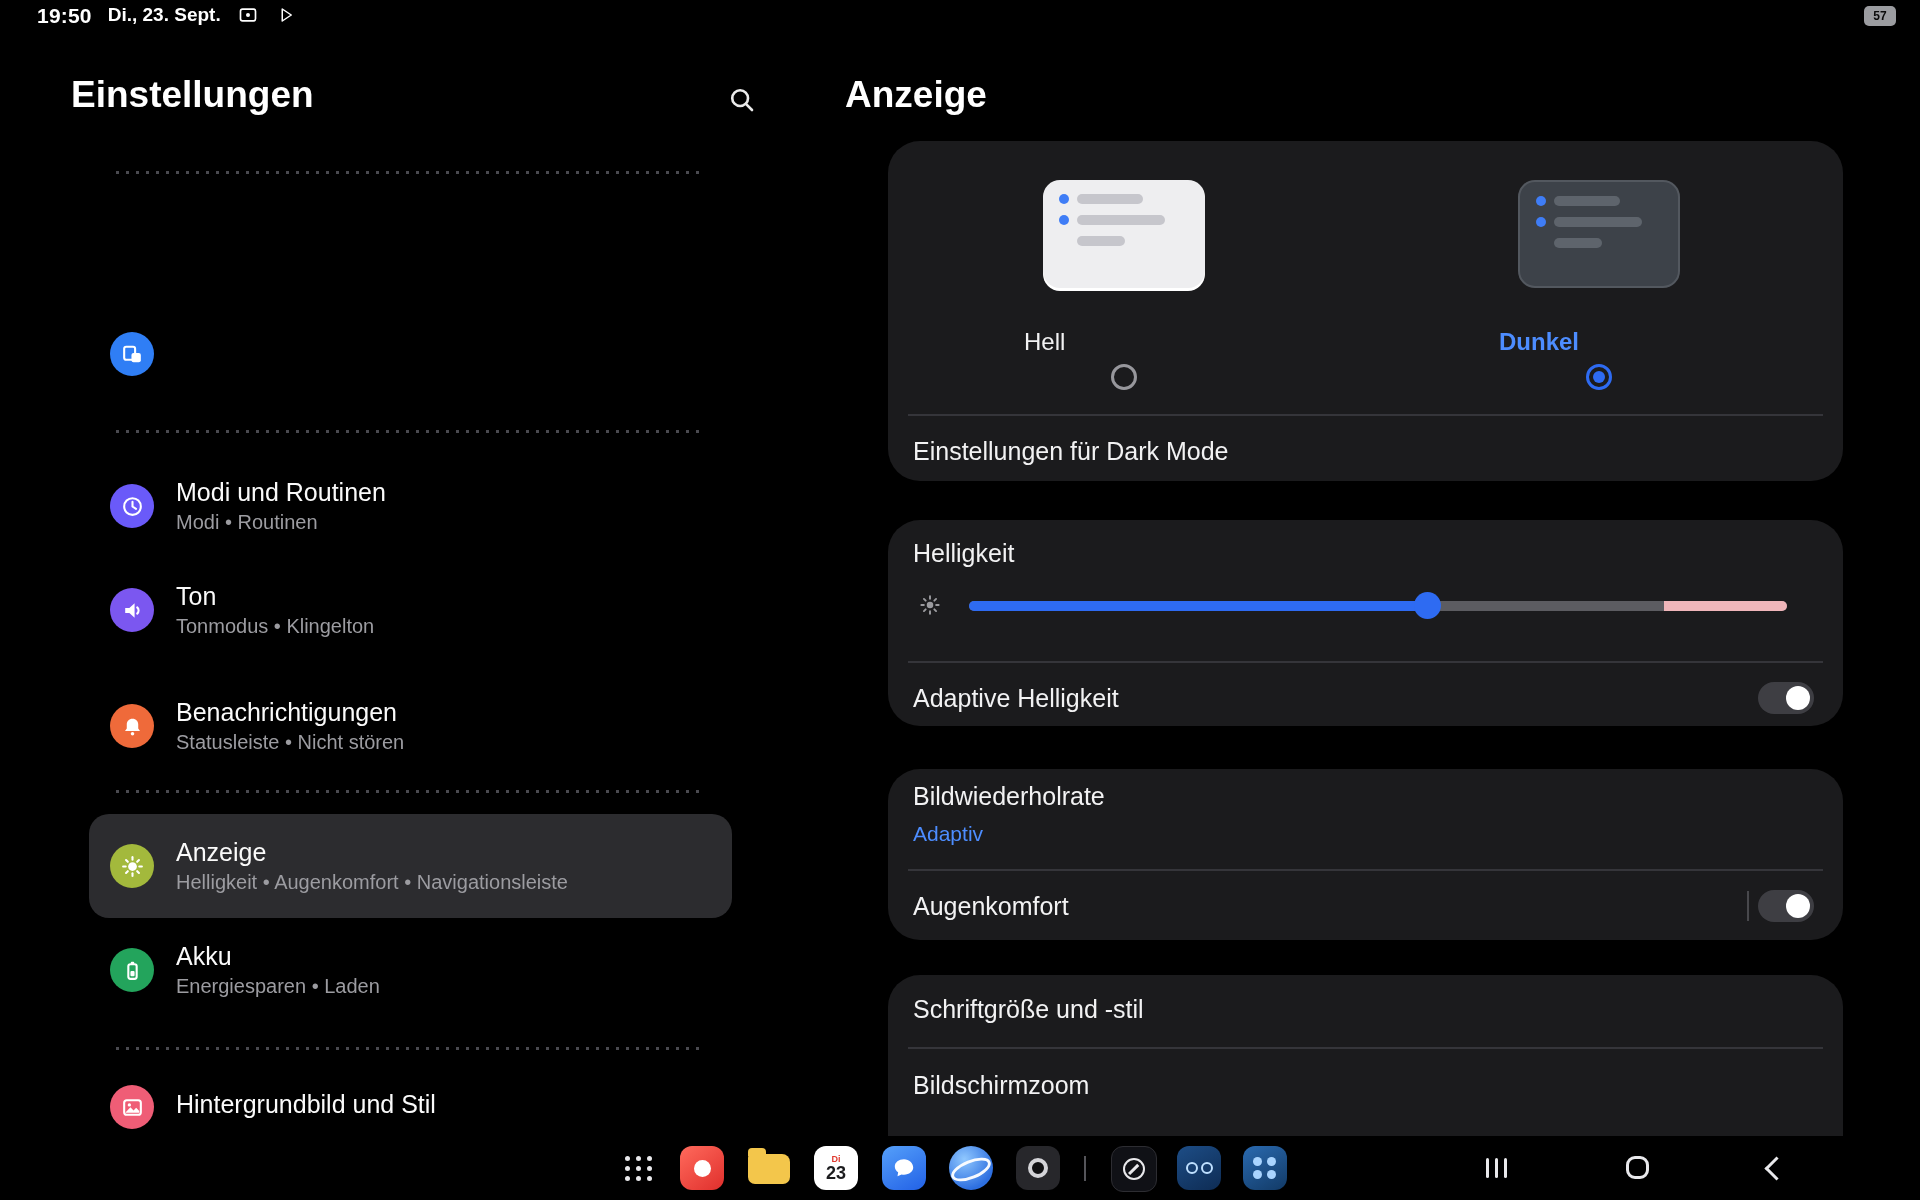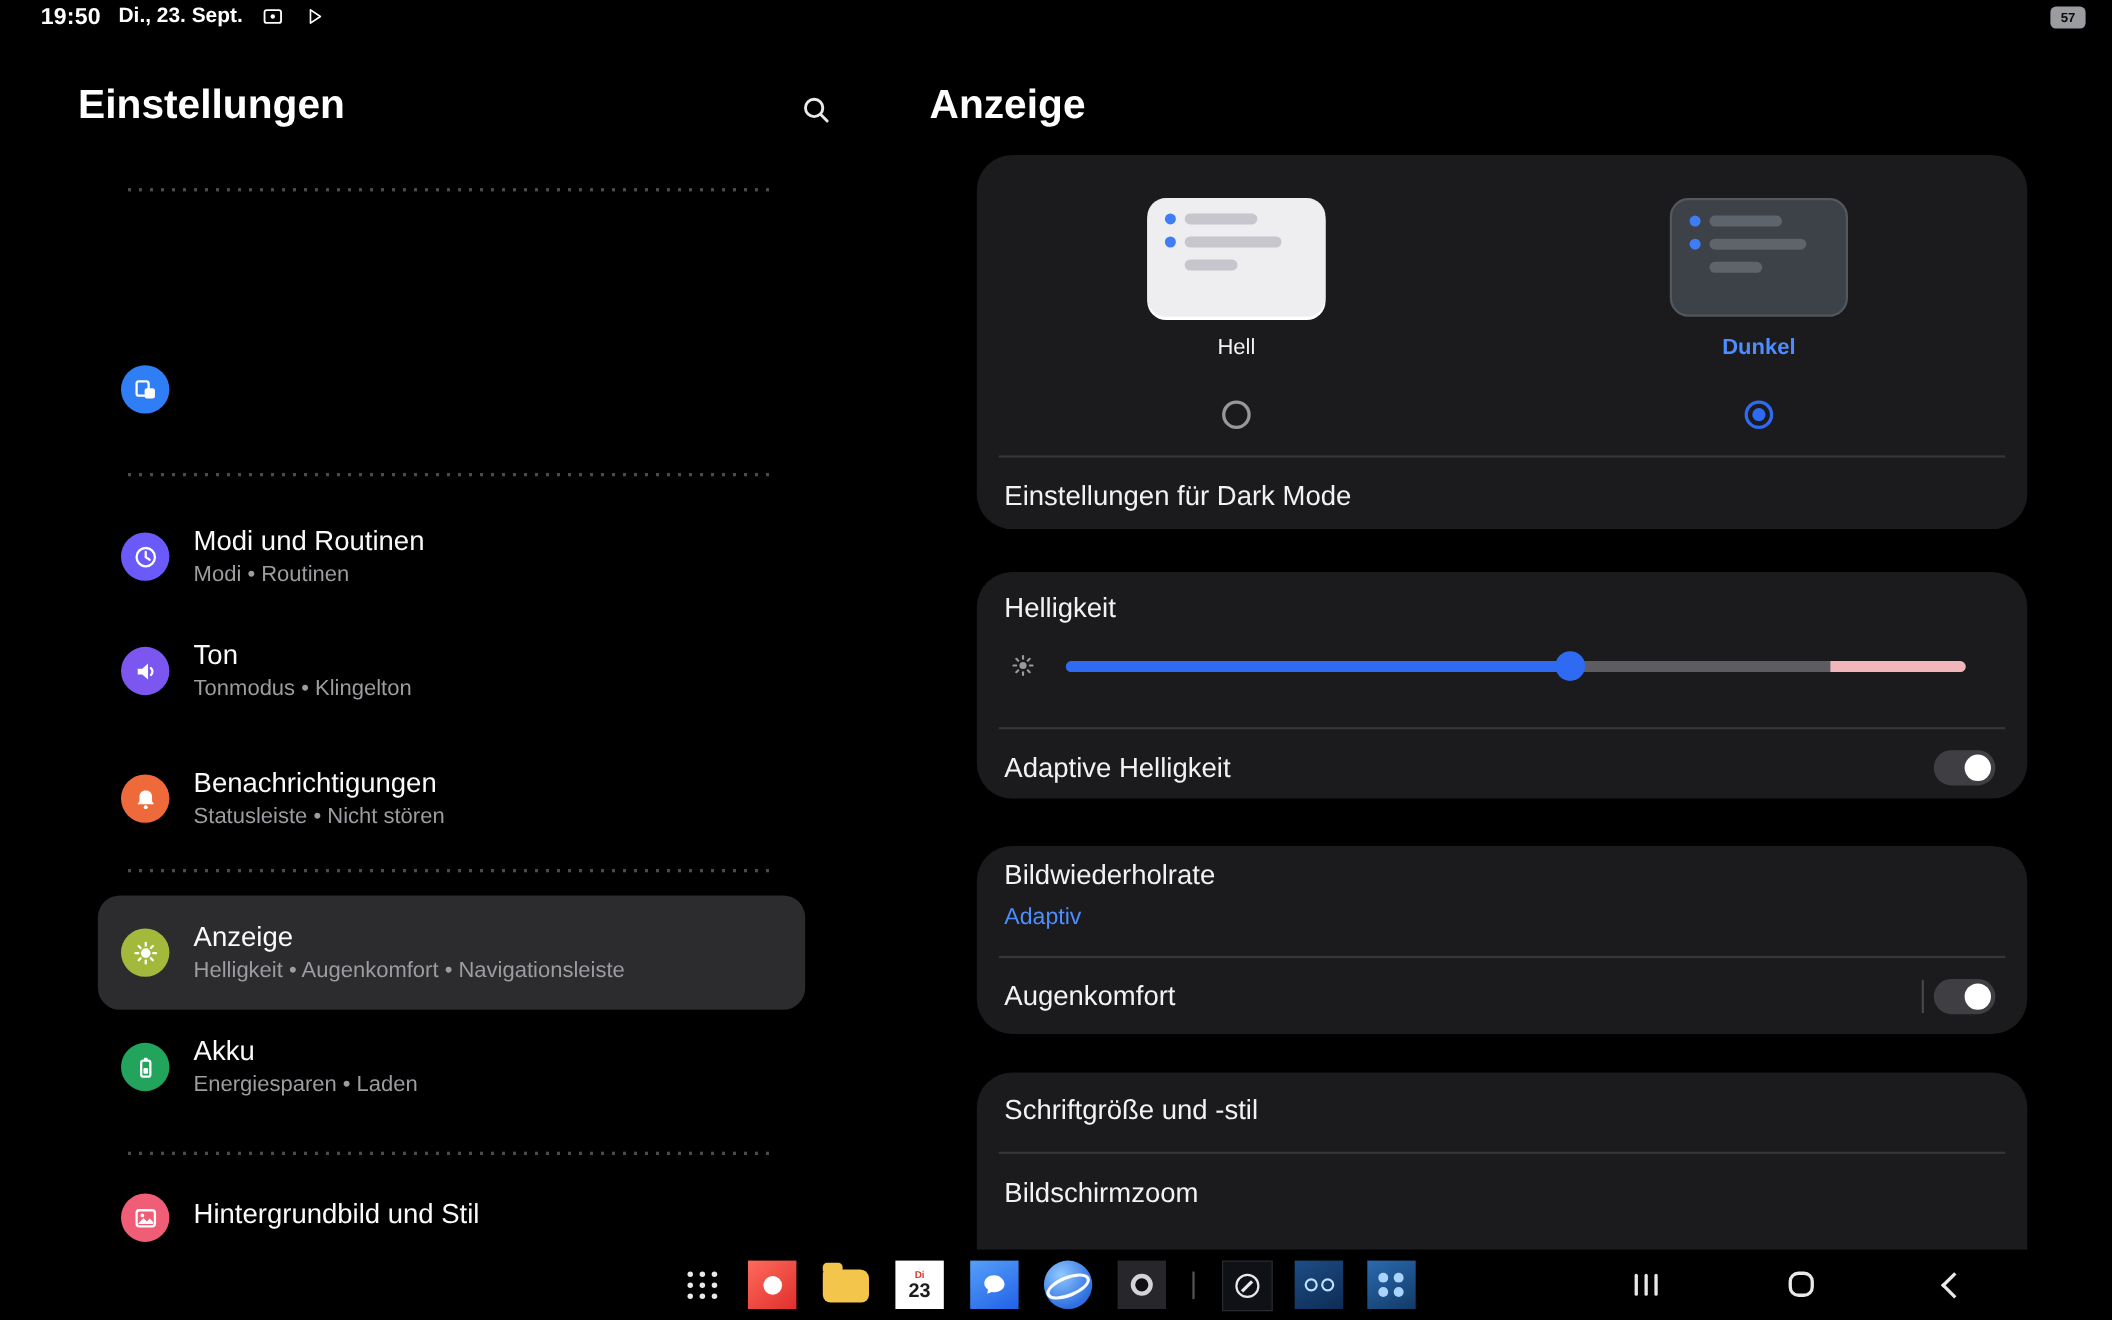--- a/index.html
+++ b/index.html
@@ -36,21 +36,21 @@
 
   
   .preview{position:absolute;top:39px;width:162px;height:108px;border-radius:17px;padding:14px 0 0 16px;box-sizing:border-box;}
   .pv-light{background:#eeeef0;box-shadow:0 3px 0 #fff;}
   .pv-dark{background:#3d4249;border:2px solid #53585f;}
   .pv-row{display:flex;align-items:center;gap:8px;margin-bottom:11px;}
   .pv-dot{width:10px;height:10px;border-radius:50%;background:#3f7df6;}
   .pv-bar{height:10px;border-radius:5px;}
   .pv-light .pv-bar{background:#c6c6cc;}
   .pv-dark .pv-bar{background:#5e646c;}
-  .mode-label{position:absolute;top:164px;width:200px;text-align:center;font-size:20px;}
+  .mode-label{position:absolute;top:187px;width:200px;font-size:24px;}
   .radio{position:absolute;top:223px;width:26px;height:26px;border-radius:50%;box-sizing:border-box;}
   .radio.off{border:3px solid #97979c;}
   .radio.on{border:3px solid #2e6bf2;display:flex;align-items:center;justify-content:center;}
   .radio.on i{width:12px;height:12px;border-radius:50%;background:#2e6bf2;}
 
   
   .slider-wrap{position:absolute;left:81px;top:81px;width:818px;height:10px;border-radius:5px;background:#5c5c61;}
   .slider-pink{position:absolute;right:0;top:0;width:15%;height:10px;border-radius:0 5px 5px 0;background:#f0b6ba;}
   .slider-fill{position:absolute;left:0;top:0;height:10px;border-radius:5px 0 0 5px;background:#2e6bf2;}
   .slider-thumb{position:absolute;top:-9px;width:27px;height:27px;border-radius:50%;background:#2e6bf2;}
@@ -58,21 +58,21 @@
 
   
   .toggle{position:absolute;width:56px;height:32px;border-radius:16px;background:#3e3e43;}
   .toggle i{position:absolute;right:4px;top:4px;width:24px;height:24px;border-radius:50%;background:#fff;}
   .vdiv{position:absolute;width:2px;height:30px;background:#48484c;}
 
   .linkval{position:absolute;left:25px;font-size:21px;color:#4d8dff;height:30px;line-height:30px;}
 
   
   .dock{position:absolute;left:0;top:1136px;width:1920px;height:64px;background:#000;z-index:5;}
-  .dk{position:absolute;top:10px;width:44px;height:44px;border-radius:0;}
+  .dk{position:absolute;top:10px;width:44px;height:44px;border-radius:12px;}
   .grid-dots{position:absolute;top:20px;display:grid;grid-template-columns:repeat(3,6px);grid-gap:5px;}
   .grid-dots i{width:5px;height:5px;border-radius:50%;background:#e9e9ec;}
   .dk-red{background:linear-gradient(140deg,#ff6a5c,#e02f2c);display:flex;align-items:center;justify-content:center;}
   .dk-red i{width:17px;height:17px;border-radius:50%;background:#fff;}
   .folder{position:absolute;top:18px;width:42px;height:30px;background:#f3c64b;border-radius:4px 8px 7px 7px;}
   .folder:before{content:"";position:absolute;top:-6px;left:0;width:18px;height:8px;background:#f3c64b;border-radius:4px 4px 0 0;}
   .dk-cal{background:#fff;display:flex;flex-direction:column;align-items:center;justify-content:center;}
   .cal-wd{font-size:9px;font-weight:700;color:#e0392f;line-height:10px;}
   .cal-day{font-size:18px;font-weight:700;color:#1c1c1e;line-height:19px;}
   .dk-msg{background:linear-gradient(150deg,#55a0fa,#2261e6);display:flex;align-items:center;justify-content:center;}

